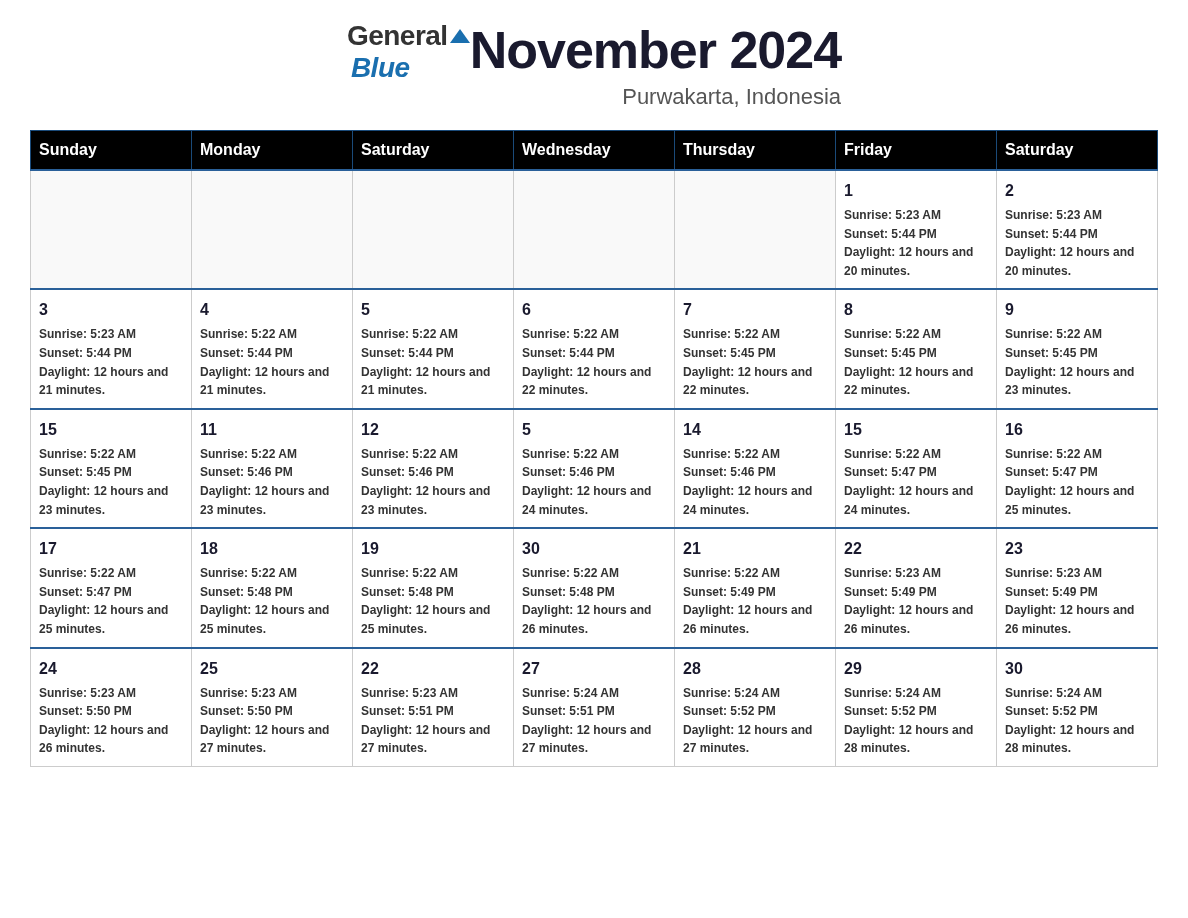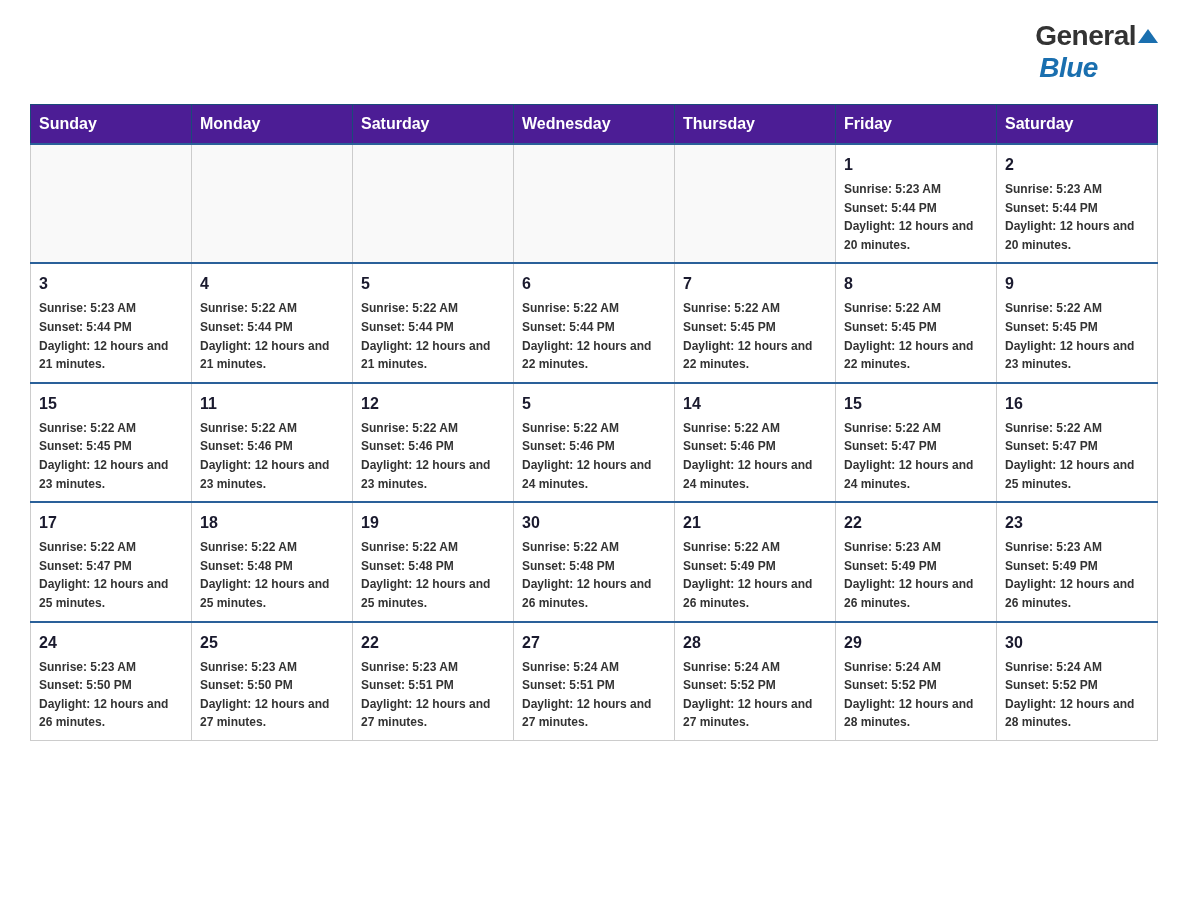--- a/index.html
+++ b/index.html
@@ -5,21 +5,21 @@
     * { margin: 0; padding: 0; box-sizing: border-box; }
     body {
       font-family: Arial, Helvetica, sans-serif;
       background: #ffffff;
       width: 1188px;
       min-height: 918px;
       padding: 20px 30px;
     }
     .header-section {
       display: flex;
-      justify-content: flex-end;
+      justify-content: center;
       align-items: flex-start;
       margin-bottom: 20px;
     }
     .logo {
       display: flex;
       flex-direction: column;
       align-items: flex-start;
     }
     .logo-text-general {
       font-size: 28px;
@@ -67,21 +67,21 @@
       font-size: 22px;
       color: #555555;
       margin-top: 4px;
     }
     .calendar-table {
       width: 100%;
       border-collapse: collapse;
       border: 1px solid #999999;
     }
     .calendar-table th {
-      background-color: #4c1d95;
+      background-color: #000000;
       color: #ffffff;
       font-size: 16px;
       font-weight: bold;
       padding: 10px 8px;
       text-align: left;
       border: 1px solid #1a4a79;
     }
     .calendar-table td {
       vertical-align: top;
       padding: 8px 8px;
@@ -118,20 +118,24 @@
 <div class="header-section">
   <div class="logo">
     <div class="logo-line1">
       <span class="logo-text-general">General</span>
       <span class="logo-triangle"></span>
     </div>
     <div class="logo-line2">
       <span class="logo-text-blue">Blue</span>
     </div>
   </div>
+  <div class="title-section">
+    <div class="month-title">November 2024</div>
+    <div class="location-title">Purwakarta, Indonesia</div>
+  </div>
 </div>
 
 <table class="calendar-table">
   <thead>
     <tr>
     <th>Sunday</th>
         <th>Monday</th>
         <th>Saturday</th>
         <th>Wednesday</th>
         <th>Thursday</th>

